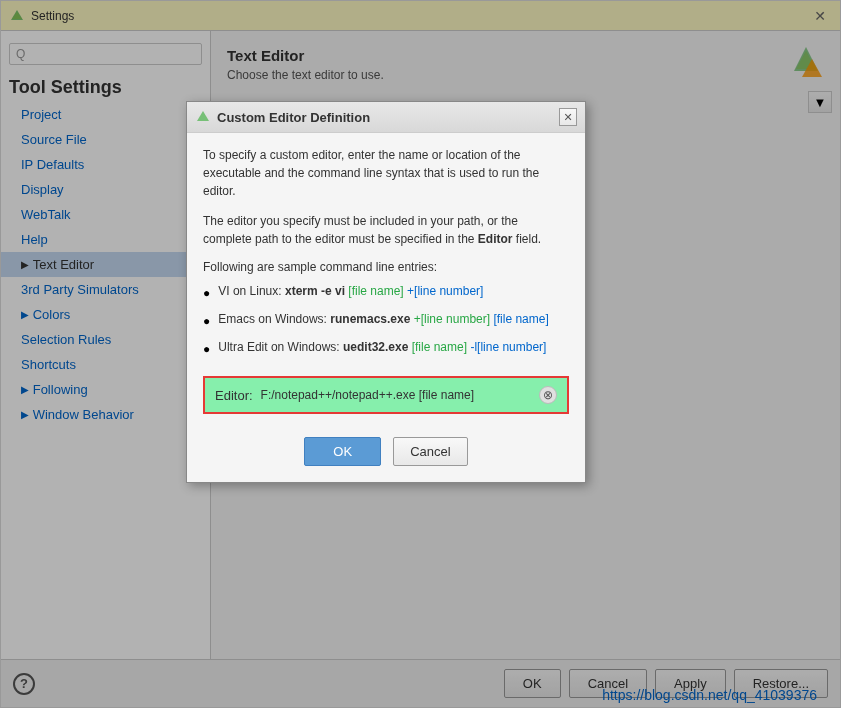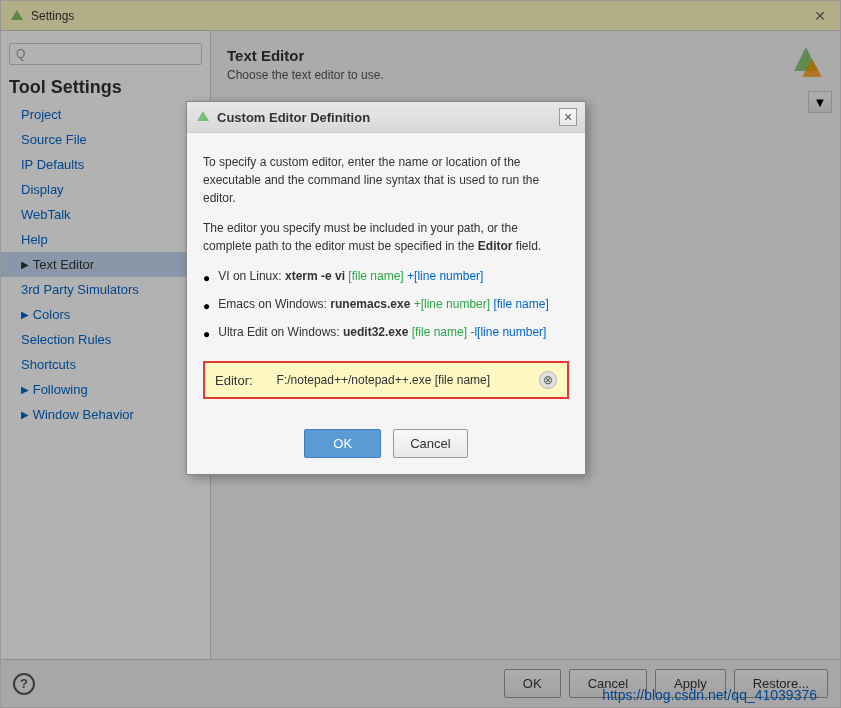--- a/index.html
+++ b/index.html
@@ -249,21 +249,21 @@
       border: 1px solid #999;
       background: linear-gradient(to bottom, #f8f8f8, #e8e8e8);
       cursor: pointer;
       display: flex;
       align-items: center;
       justify-content: center;
       font-size: 11px;
       color: #555;
     }
     .dialog-body {
-      padding: 20px 16px;
+      padding: 13px 16px;
     }
     .dialog-description {
       font-size: 12px;
       color: #333;
       line-height: 1.5;
       margin-bottom: 12px;
     }
     .dialog-description b { font-weight: bold; }
     .samples-header {
       font-size: 12px;
@@ -284,24 +284,24 @@
     .sample-text { color: #333; }
     .sample-cmd { font-weight: bold; }
     .sample-param { color: #28a745; }
     .sample-param2 { color: #0066cc; }
 
     
     .editor-field-area {
       margin-top: 18px;
       padding: 8px 10px;
       border: 2px solid #e53935;
-      background: #fef9c3;
-      display: flex;
-      align-items: center;
-      gap: 24px;
+      background: #86efac;
+      display: flex;
+      align-items: center;
+      gap: 8px;
     }
     .editor-label {
       font-size: 13px;
       color: #333;
       white-space: nowrap;
     }
     .editor-input {
       flex: 1;
       border: none;
       outline: none;
@@ -453,20 +453,21 @@
       <div class="dialog-body">
         <p class="dialog-description">
           <span>To specify a custom editor, enter the name or location of the executable and the command line syntax that is used to run the editor.</span>
         </p>
         <p class="dialog-description">
           <span>The editor you specify must be included in your path, or the complete path to the editor must be specified in the</span>
           <b>Editor</b>
           <span>field.</span>
         </p>
 
+        <p class="samples-header">Following are sample command line entries:</p>
 
         <div class="sample-item">
           <span class="bullet">●</span>
           <span class="sample-text">
             <span>VI on Linux: </span><span class="sample-cmd">xterm -e vi</span><span class="sample-param"> [file name]</span><span class="sample-param2"> +[line number]</span>
           </span>
         </div>
 
         <div class="sample-item">
           <span class="bullet">●</span>

